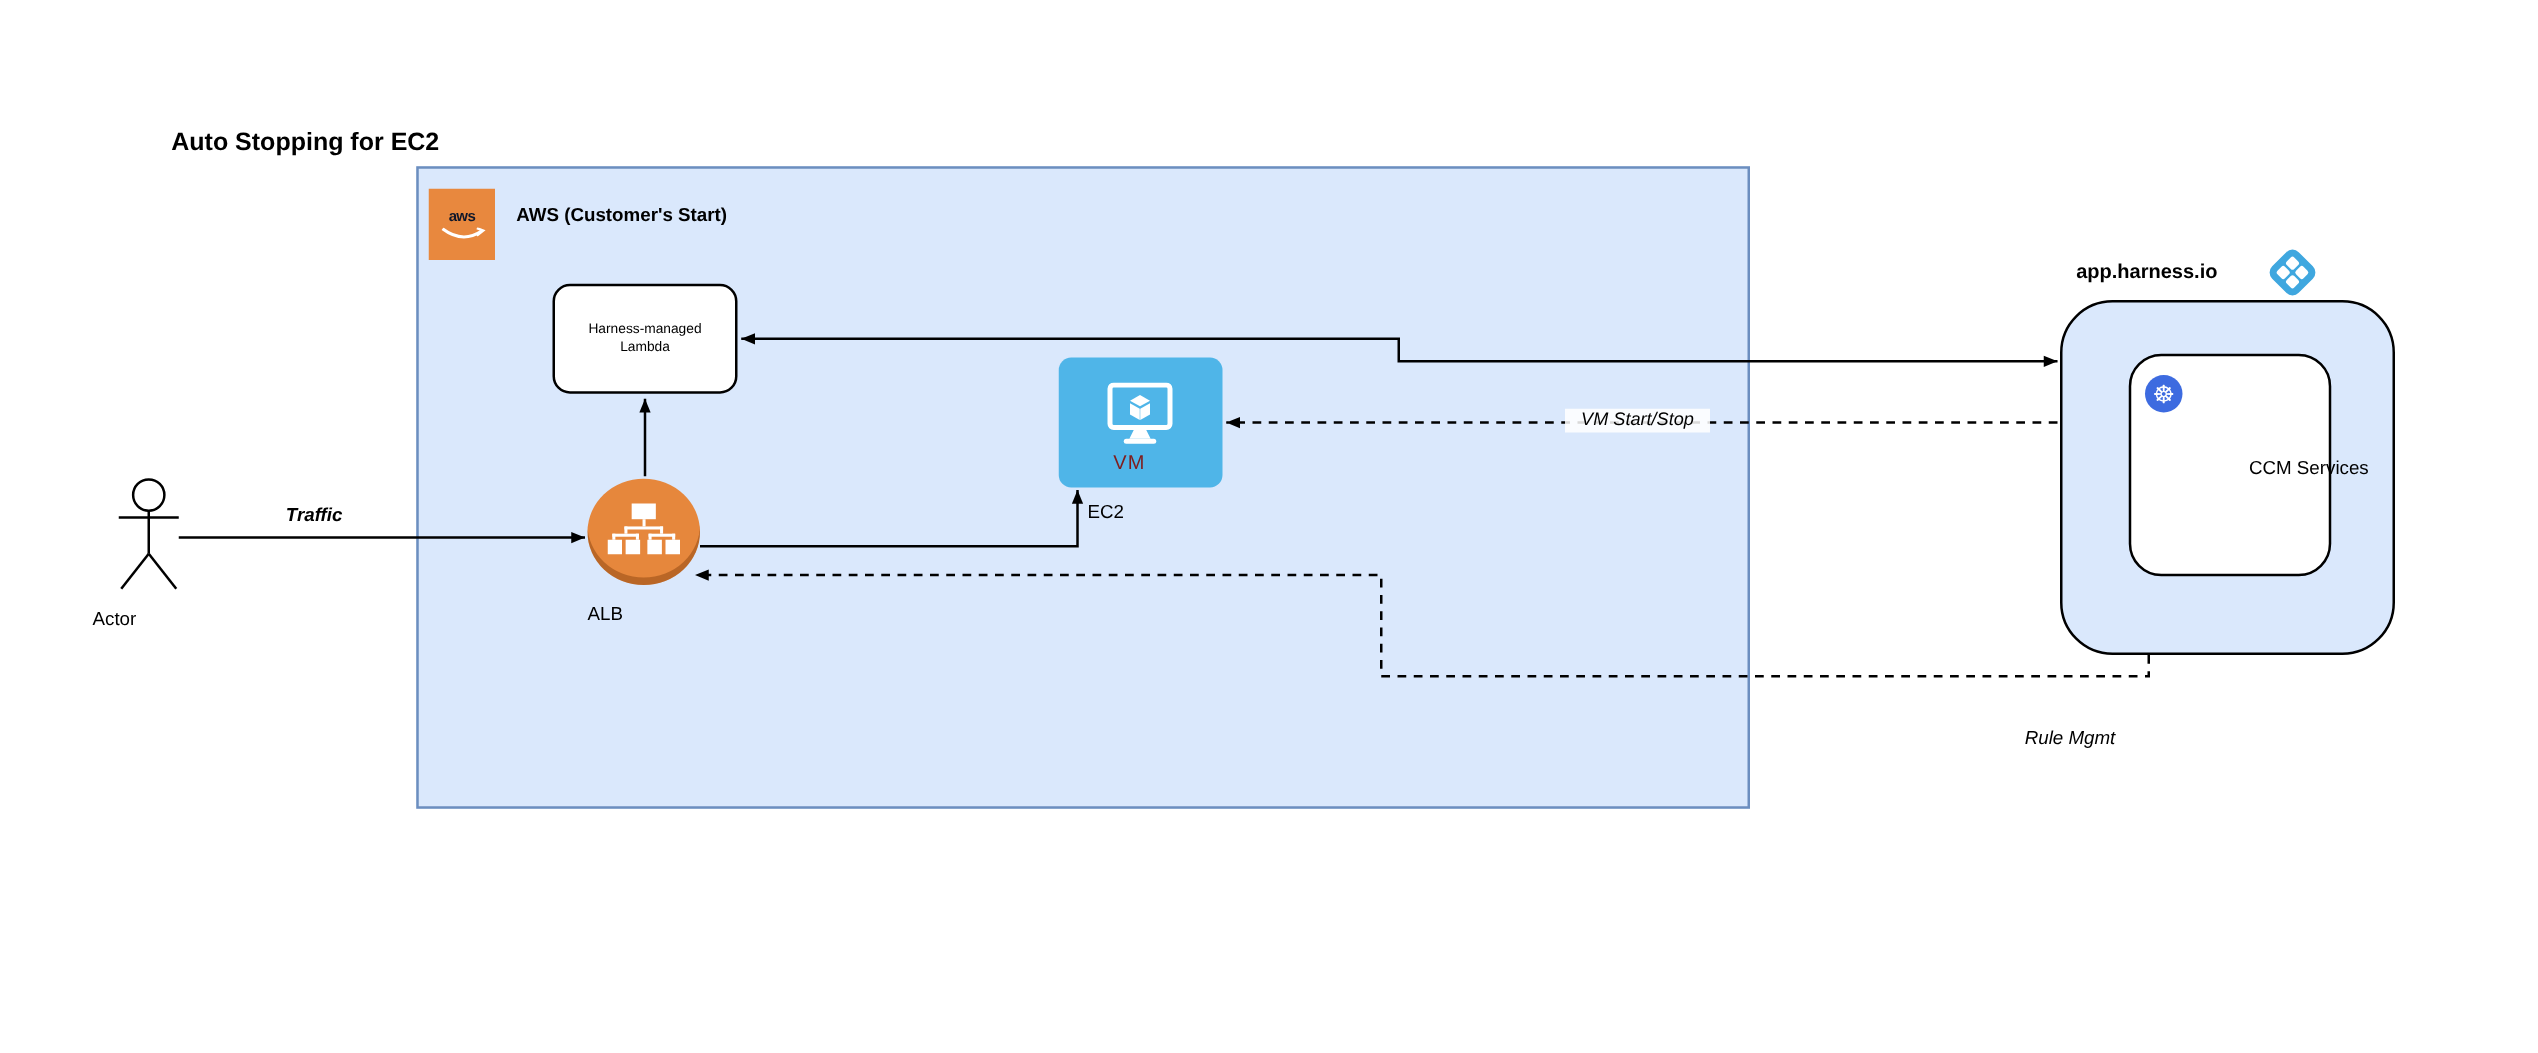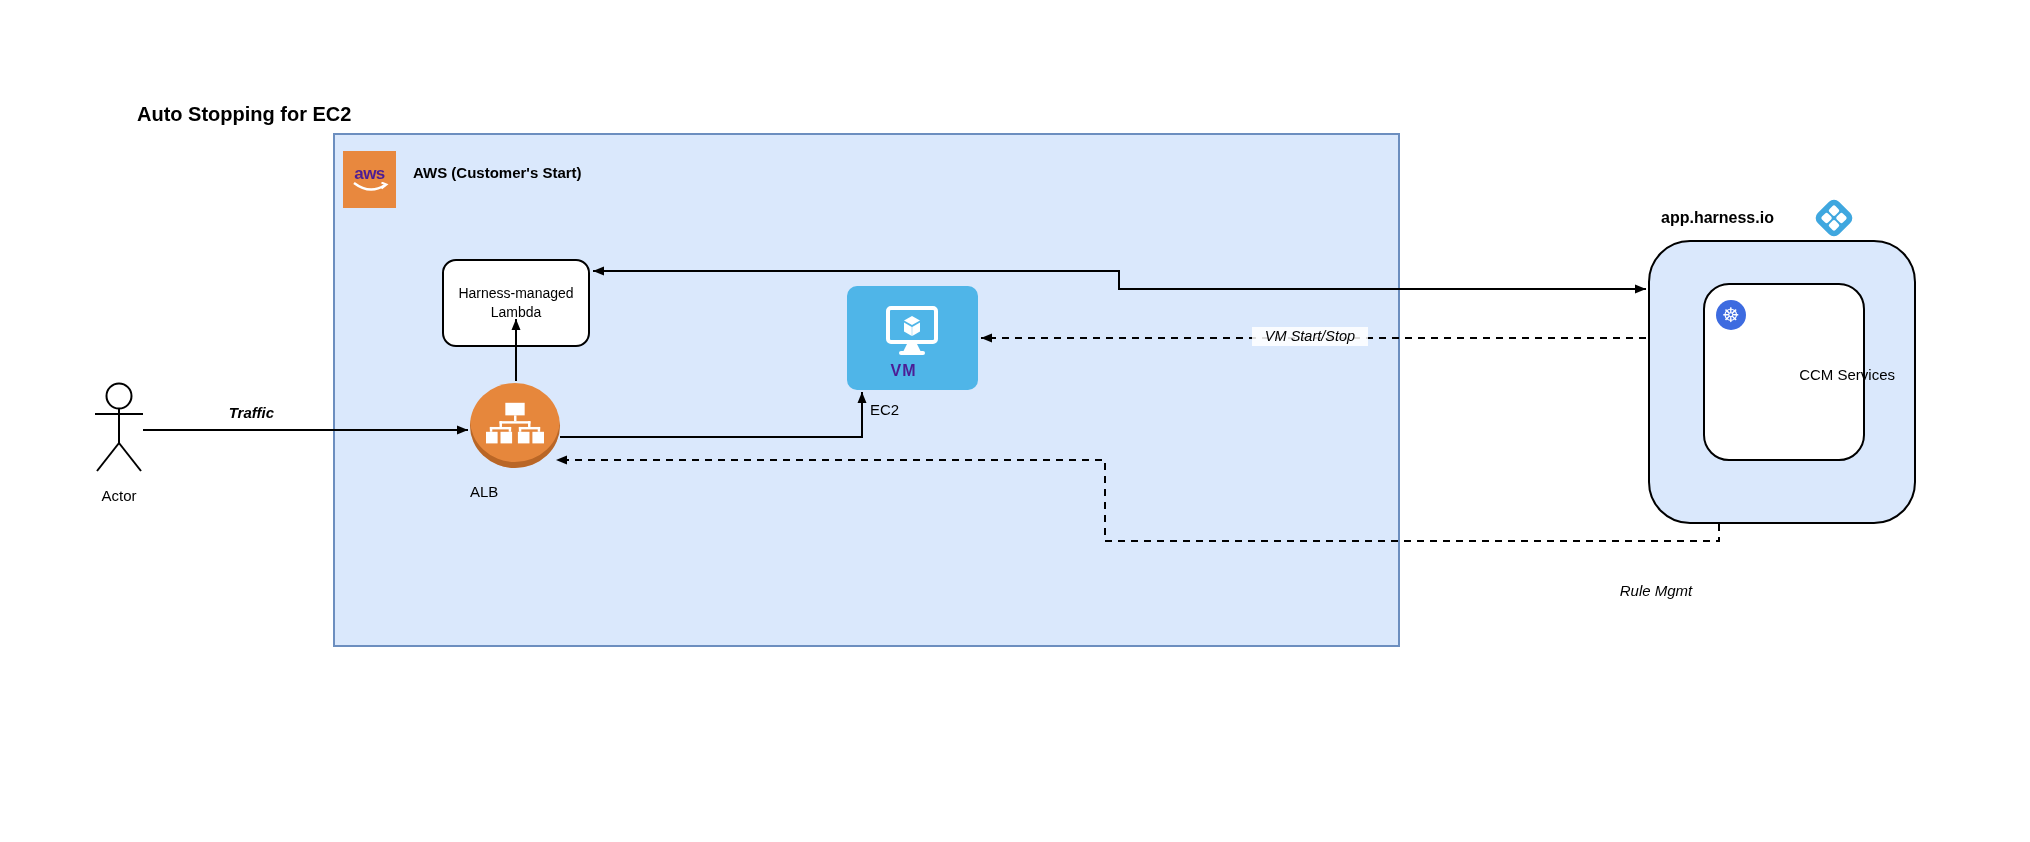--- a/index.html
+++ b/index.html
@@ -14,53 +14,53 @@
 
   
   .group-aws {
     left:333px; top:133px; width:1067px; height:514px;
     background:#dae8fc; border:2px solid #6c8ebf; box-sizing:border-box; z-index:1;
   }
   .aws-logo {
     left:343px; top:151px; width:53px; height:57px; background:#e8883e; z-index:2;
     display:flex; flex-direction:column; align-items:center; justify-content:center;
   }
-  .aws-logo .word { color:#4c1d95; font-weight:bold; font-size:17px; line-height:17px; letter-spacing:-0.5px; }
+  .aws-logo .word { color:#0f172a; font-weight:bold; font-size:12px; line-height:17px; letter-spacing:-0.5px; }
   .aws-group-label { left:413px; top:164px; font-size:15px; font-weight:bold; z-index:2; }
 
   
   .node-lambda {
     left:442px; top:227px; width:148px; height:88px; z-index:2;
     background:#fff; border:2px solid #000; border-radius:14px; box-sizing:border-box;
     display:flex; align-items:center; justify-content:center;
-    text-align:center; font-size:14px; line-height:1.35; padding:0 12px;margin-top:32px;
+    text-align:center; font-size:11px; line-height:1.35; padding:0 12px;
   }
 
   
   .node-alb {
     left:470px; top:383px; width:90px; height:85px; z-index:2;
     background:#e6873c; border-radius:50%;
     box-shadow: inset 0 -6px 0 rgba(130,62,10,0.45);
     display:flex; align-items:center; justify-content:center;
   }
   .alb-label { left:470px; top:483px; width:90px; font-size:15px; z-index:2; }
 
   
   .node-vm {
     left:847px; top:286px; width:131px; height:104px; z-index:2;
     background:#4fb5e8; border-radius:10px;
   }
   .vm-text {
     position:absolute; left:0; top:76px; width:113px; text-align:center;
-    color:#4c1d95; font-weight:bold; font-size:16px; letter-spacing:1px;
+    color:#7f1d1d; font-weight:normal; font-size:16px; letter-spacing:1px;
   }
   .ec2-label { left:829px; top:401px; width:111px; text-align:center; font-size:15px; z-index:2; }
 
   
-  .actor-label { left:74px; top:487px; width:90px; text-align:center; font-size:15px; }
+  .actor-label { left:74px; top:487px; width:90px; font-size:15px; }
 
   
   .harness-title { left:1661px; top:209px; font-size:16px; font-weight:bold; z-index:2; }
   .group-harness {
     left:1648px; top:240px; width:268px; height:284px; z-index:1;
     background:#dae8fc; border:2px solid #000; border-radius:42px; box-sizing:border-box;
   }
   .node-ccm {
     left:1703px; top:283px; width:162px; height:178px; z-index:2;
     background:#fff; border:2px solid #000; border-radius:26px; box-sizing:border-box;

